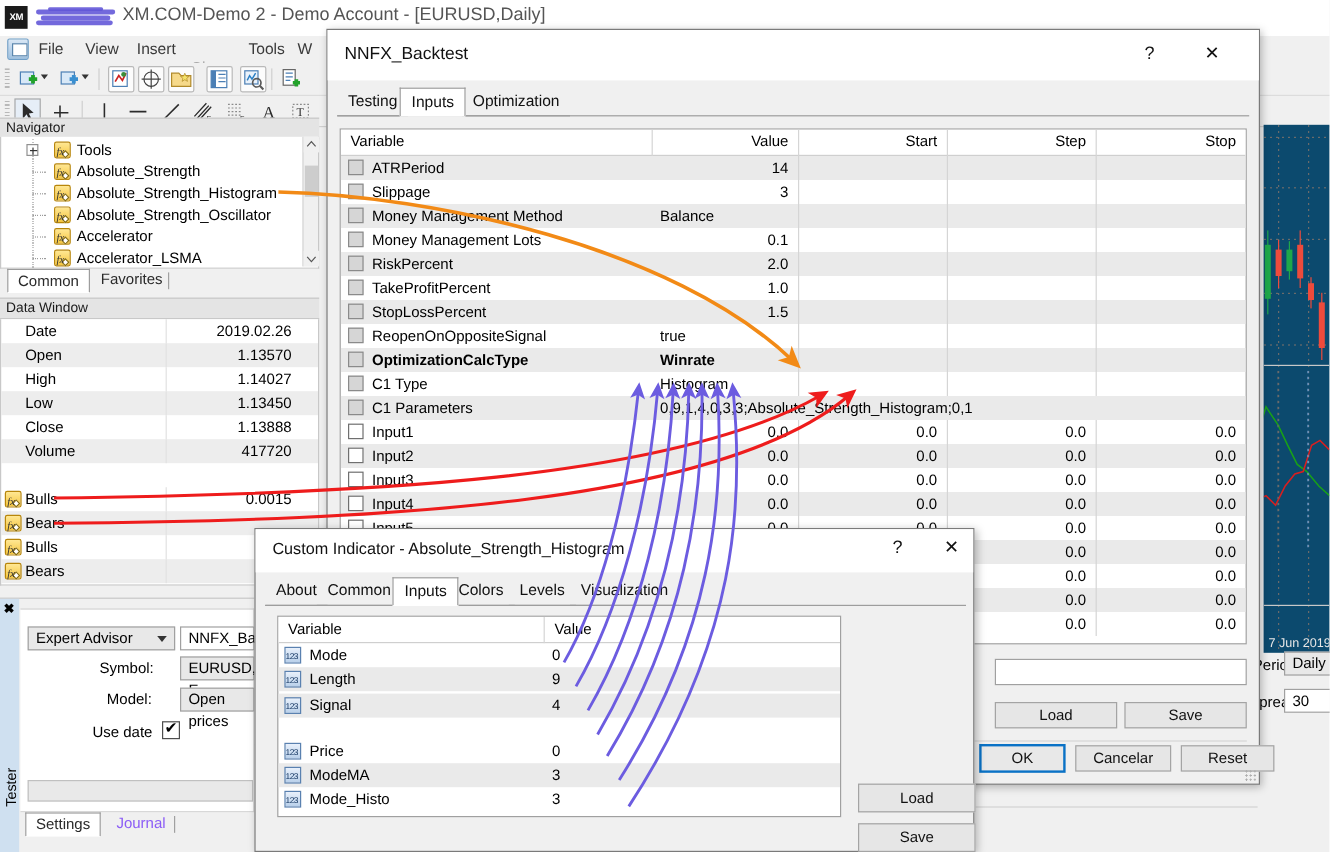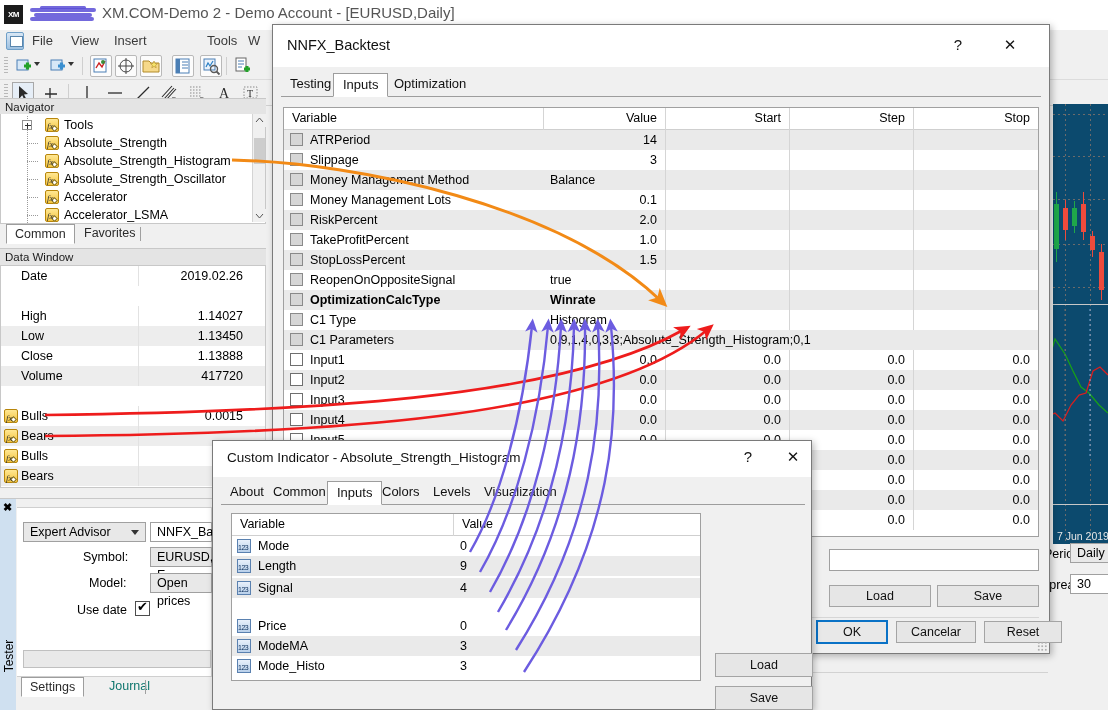--- a/index.html
+++ b/index.html
@@ -357,20 +357,25 @@
       <div style="position:absolute;left:140px;top:3px;width:1px;height:14px;background:#a0a0a0;"></div>
     </div>
 
     <div class="panel-hdr" style="left:0;top:248px;width:266px;">Data Window</div>
     <div class="dw-box">
       <div class="dw-row" style="top:0;">
           <div class="dw-divider"></div>
           <span class="lbl">Date</span>
           <span class="val">2019.02.26</span>
         </div>
+      <div class="dw-row alt" style="top:20px;background:#ededed;">
+          <div class="dw-divider"></div>
+          <span class="lbl">Open</span>
+          <span class="val">1.13570</span>
+        </div>
       <div class="dw-row" style="top:40px;">
           <div class="dw-divider"></div>
           <span class="lbl">High</span>
           <span class="val">1.14027</span>
         </div>
       <div class="dw-row" style="top:60px;background:#ededed;">
           <div class="dw-divider"></div>
           <span class="lbl">Low</span>
           <span class="val">1.13450</span>
         </div>
@@ -435,21 +440,21 @@
         <div class="flabel" style="left:72px;top:68px;">Model:</div>
         <div class="cbo" style="left:133px;top:65px;width:62px;">
           <span>Open prices</span>
         </div>
         <div class="flabel" style="left:60px;top:95px;">Use date</div>
         <div class="chk on" style="left:118px;top:93px;"></div>
         <div class="tbar-gray" style="left:6px;top:142px;width:188px;"></div>
       </div>
       <div class="tabstrip tester-tabs" style="left:17px;top:178px;width:195px;">
         <div class="tb active" style="left:4px;">Settings</div>
-        <div class="tb" style="left:84px;color:#0f766e;">Journal</div>
+        <div class="tb" style="left:72px;color:#8b5cf6;">Journal</div>
         <div style="position:absolute;left:128px;top:3px;width:1px;height:14px;background:#a0a0a0;"></div>
       </div>
     </div>
 
     <div class="chartwrap">
       <div class="gl-v" style="left:12px;"></div>
       <div class="gl-v" style="left:37px;"></div>
       <div class="gl-h" style="top:10px;"></div>
       <div class="gl-h" style="top:52px;"></div>
       <div class="gl-h" style="top:95px;"></div>

